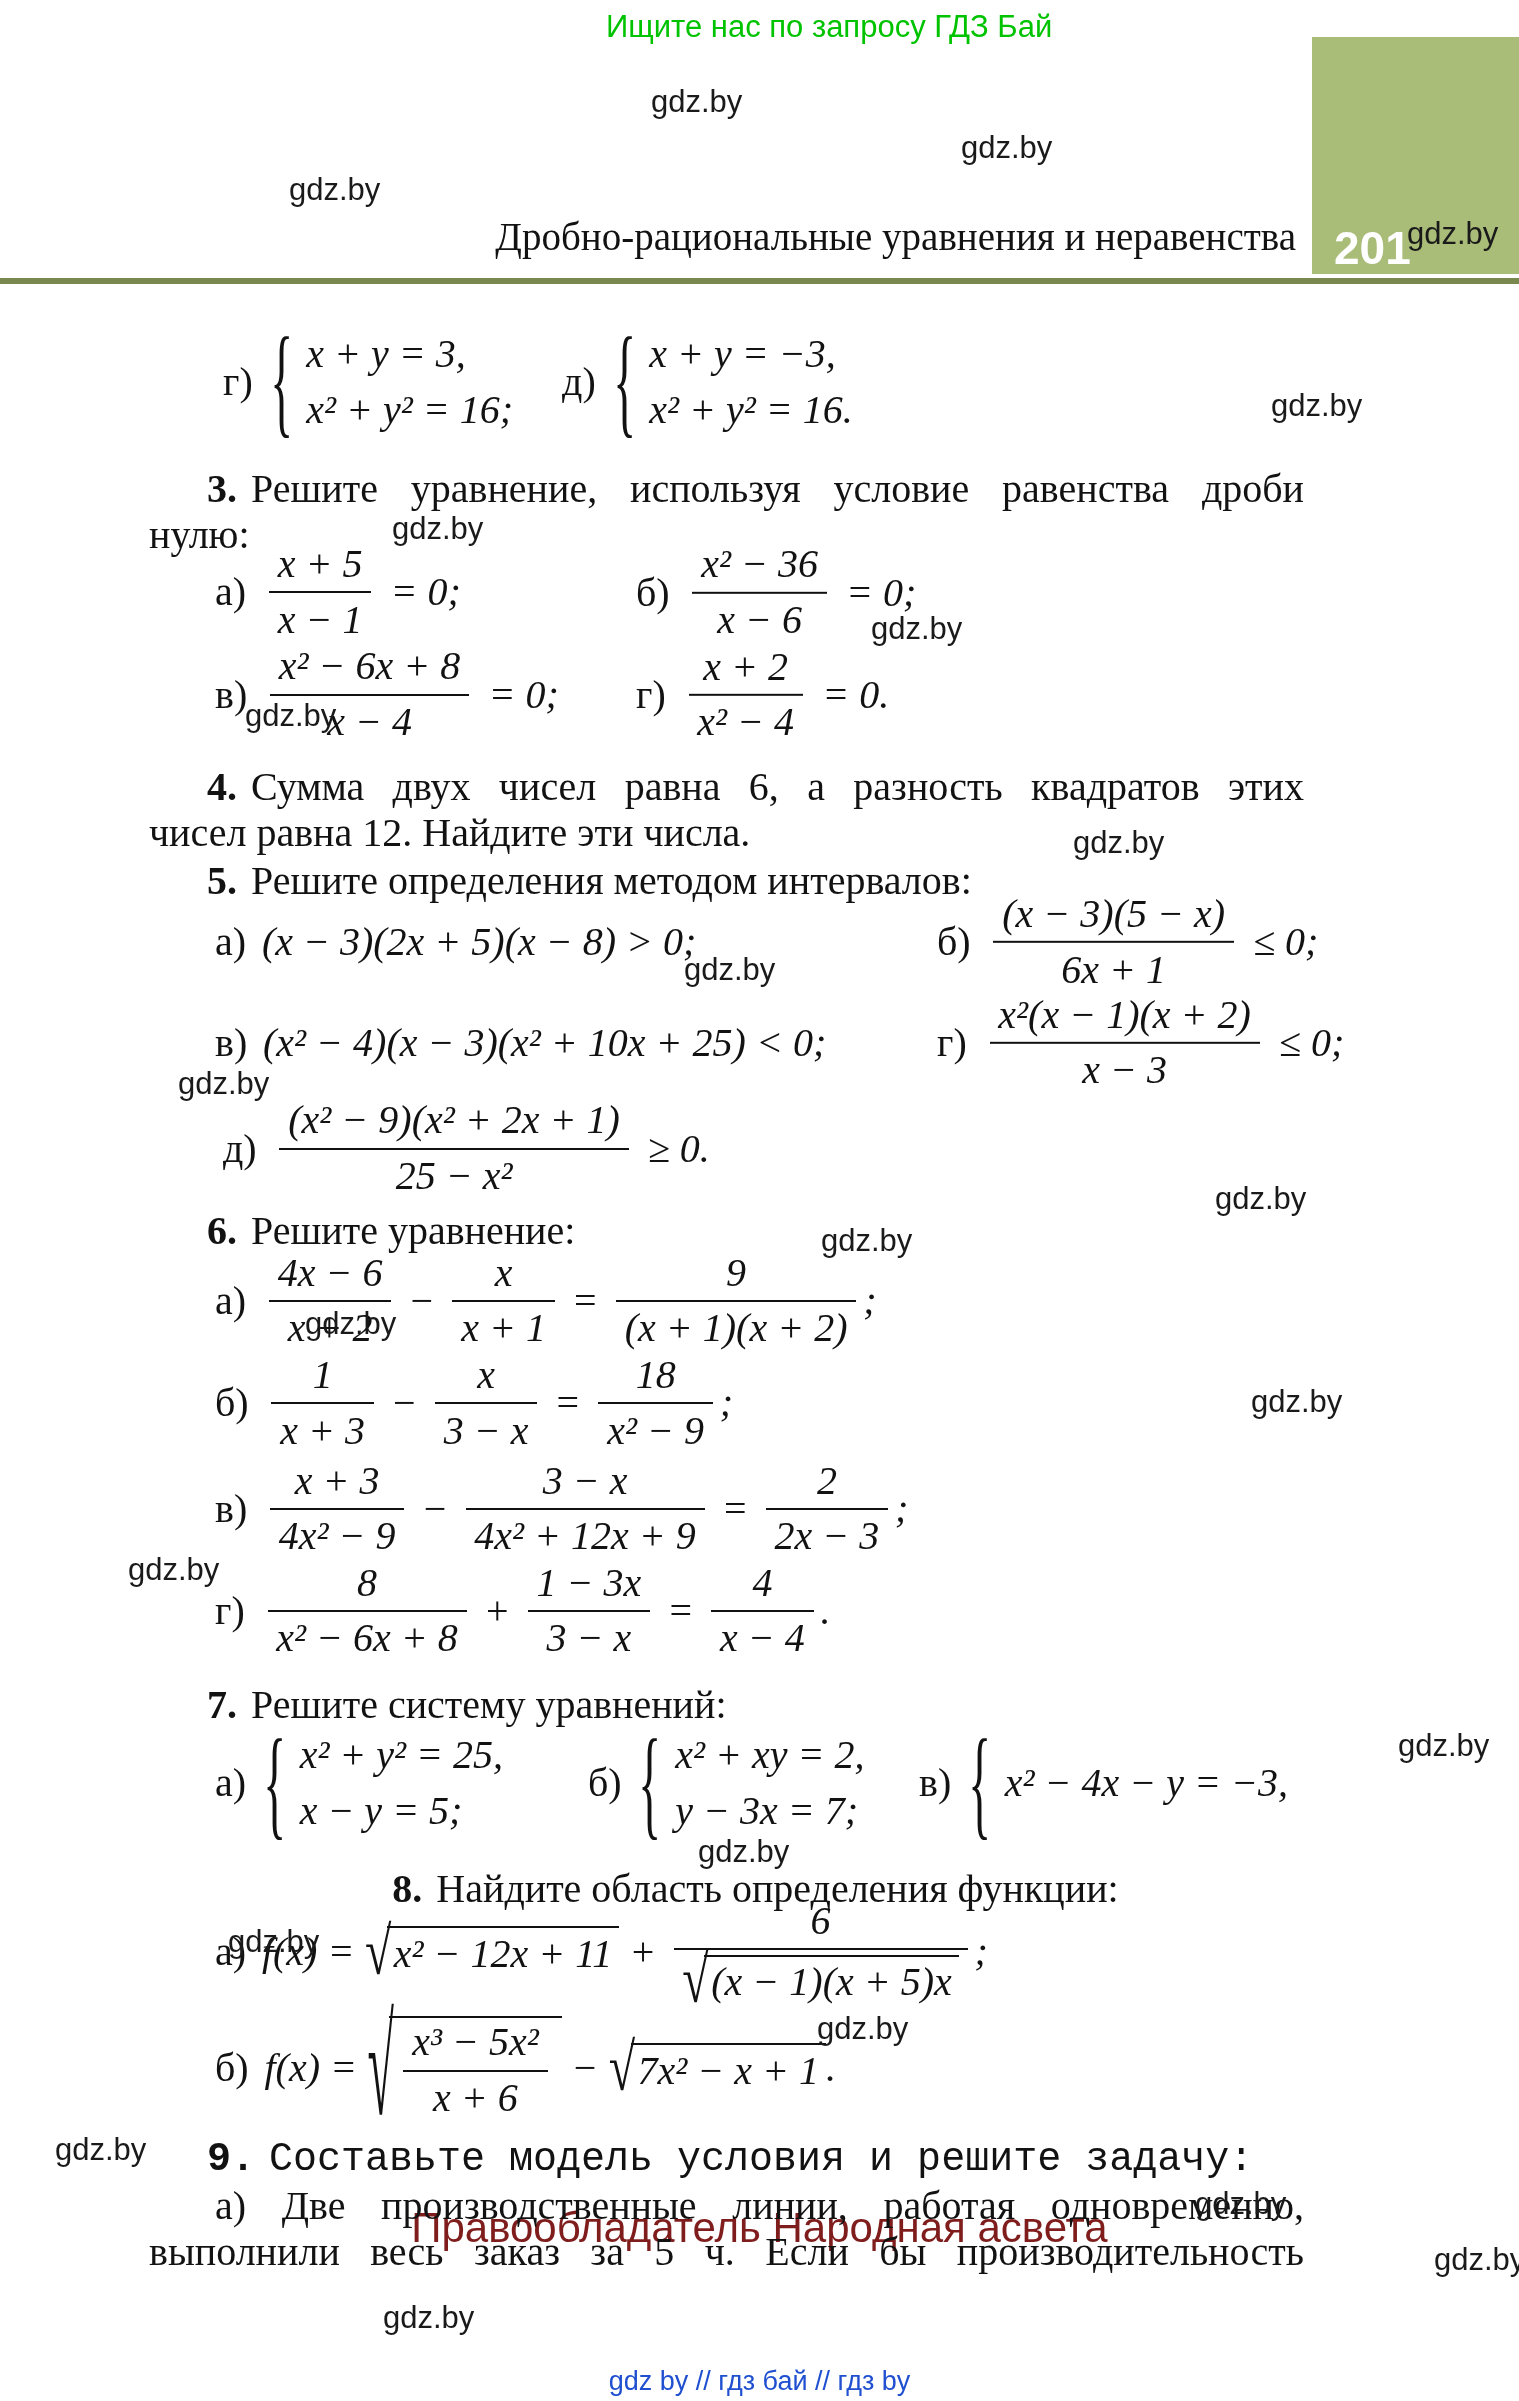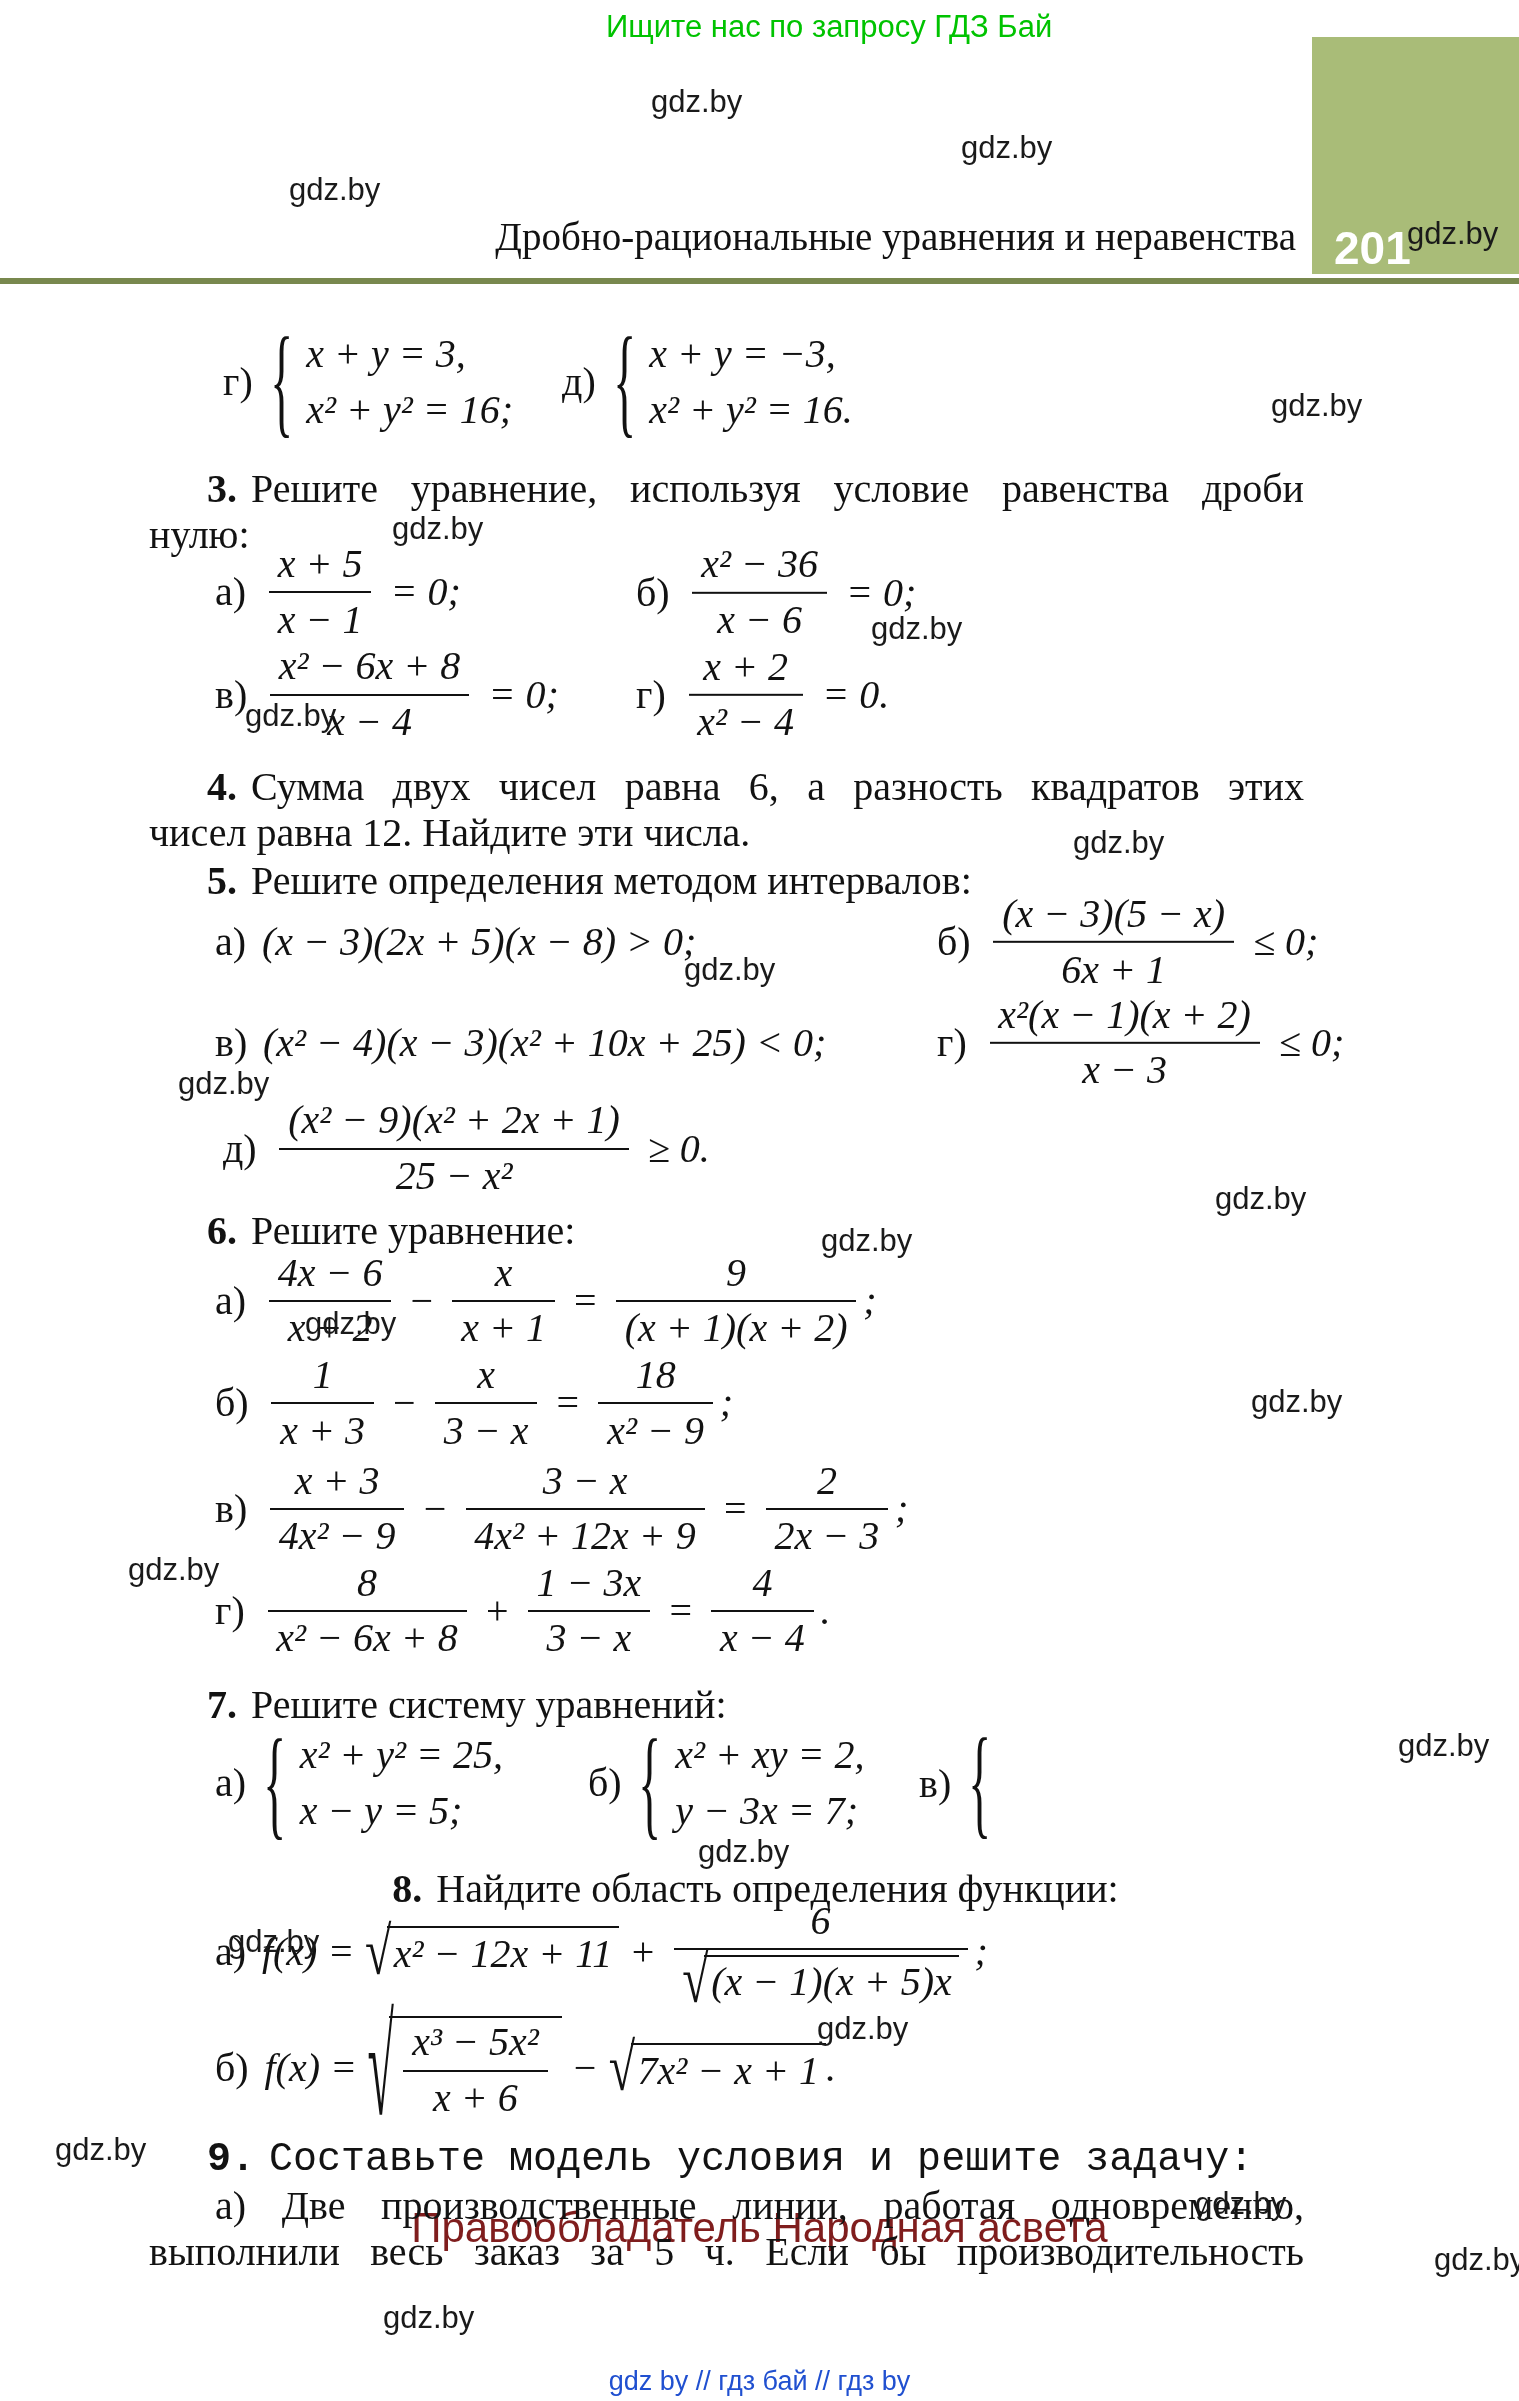--- a/index.html
+++ b/index.html
@@ -296,20 +296,21 @@
             <span class="ln m">x² + xy = 2,</span>
             <span class="ln m">y − 3x = 7;</span>
           </span>
       </span>
     </div>
     <div class="gabs" style="left:770px;">
       <span class="lbl">в)</span>
       <span class="sys">
         <span class="brace">{</span>
         <span class="lines">
+            <span class="ln m">x² − 4x − y = −3,</span>
           </span>
       </span>
     </div>
   </div>
 
   <div class="ind mt-p8h"><span class="pn">8.</span><span>Найдите область определения функции:</span></div>
 
   <div class="prow r-p8a">
     <div class="g1">
       <span class="lbl">а)</span>

